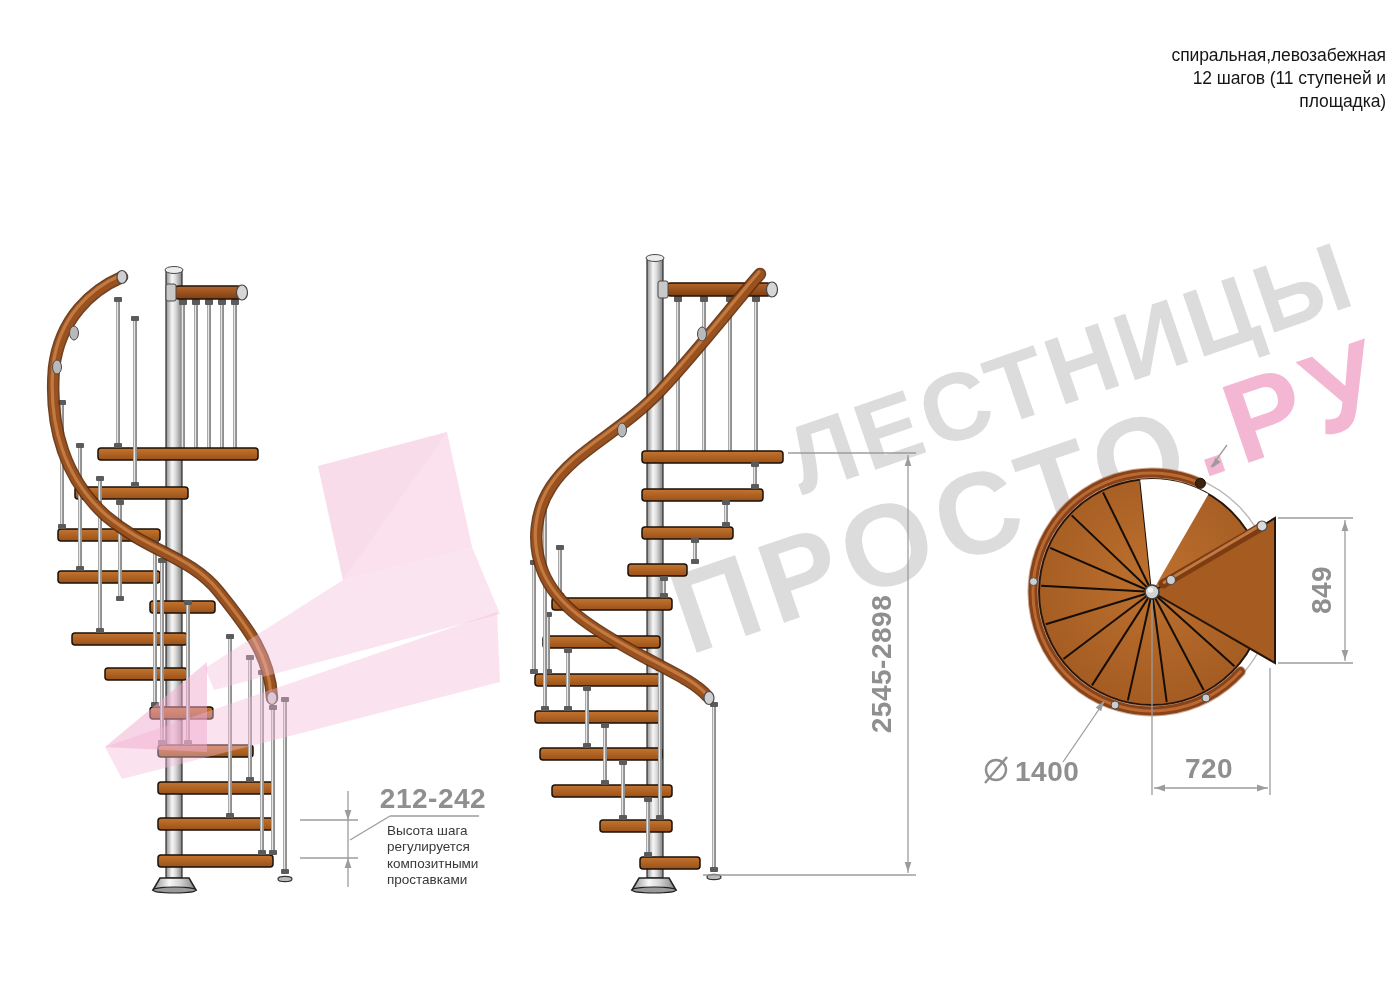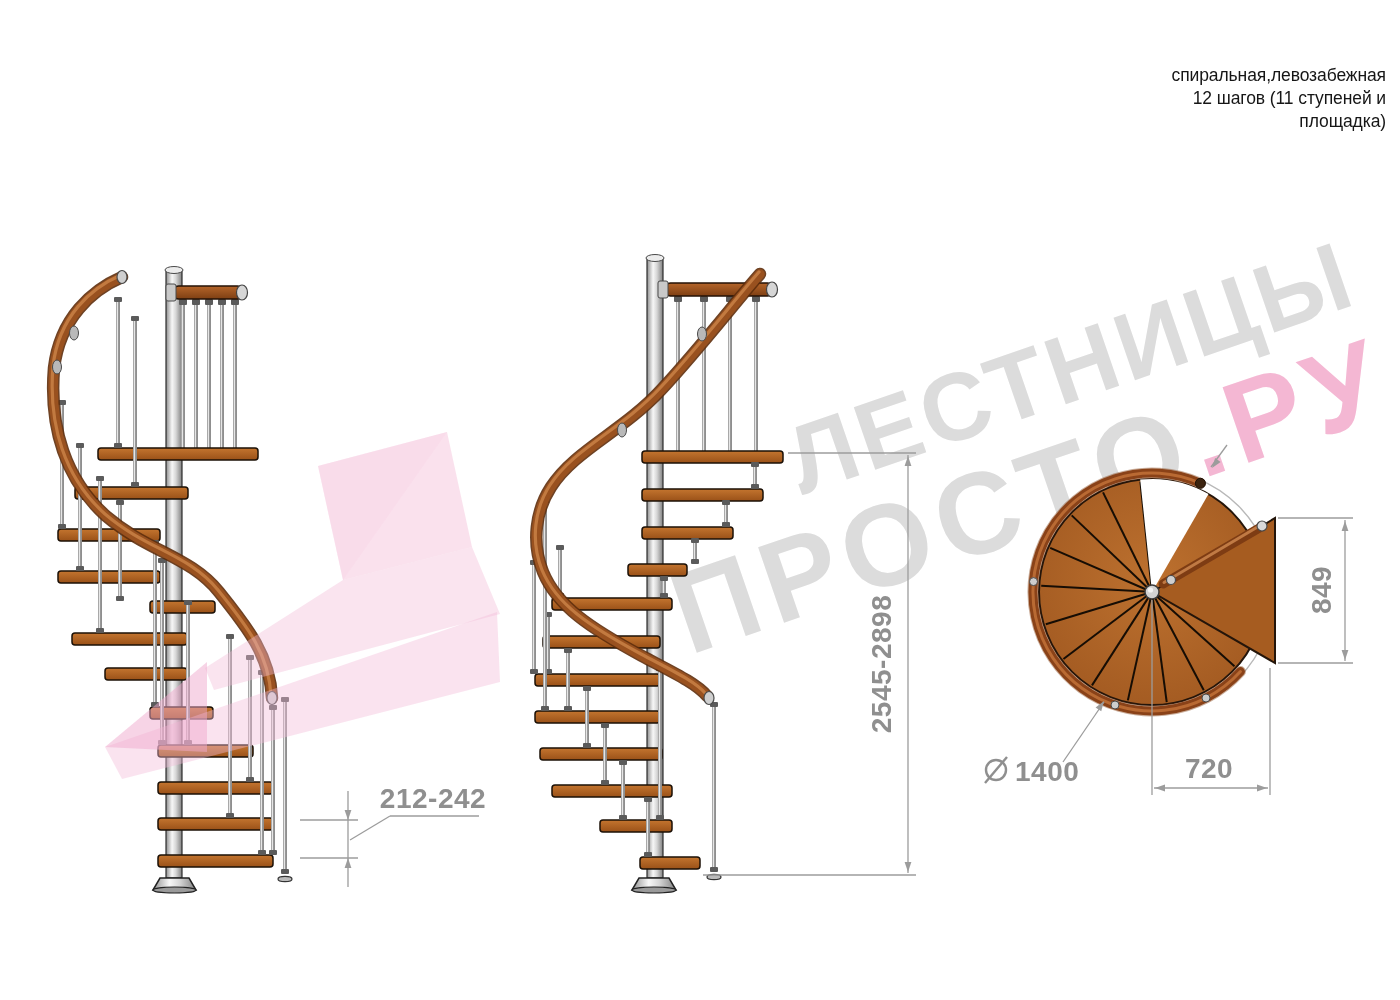--- a/index.html
+++ b/index.html
@@ -1,19 +1,19 @@
 <!DOCTYPE html>
 <html><head>
 <meta charset="utf-8">
 <style>
   html,body{margin:0;padding:0;background:#ffffff;}
   #canvas{position:relative;width:1400px;height:1000px;overflow:hidden;background:#ffffff;
           font-family:"Liberation Sans","DejaVu Sans",sans-serif;}
   .header-note{position:absolute;top:44px;right:14px;text-align:right;font-size:17.5px;
-               line-height:1.32;color:#161616;font-weight:500;white-space:pre-line;letter-spacing:-0.1px;margin-top:20px;}
+               line-height:1.32;color:#161616;font-weight:500;white-space:pre-line;letter-spacing:-0.1px;}
   .step-note{position:absolute;left:387px;top:823px;width:110px;font-size:13.5px;line-height:1.22;
              color:#383838;font-weight:500;white-space:pre-line;}
   .wm{position:absolute;top:222px;right:48px;transform:rotate(-19deg);transform-origin:100% 25%;
       text-align:right;color:#dcdcdc;font-weight:700;line-height:1.02;white-space:nowrap;}
   .wm1{font-size:96px;letter-spacing:4px;}
   .wm2{font-size:116px;letter-spacing:9px;}
   .pink{color:#f4b7d3;}
   svg#scene{position:absolute;left:0;top:0;}
   text.dim{fill:#8f8f8f;font-weight:700;font-family:"Liberation Sans","DejaVu Sans",sans-serif;}
   .big{font-size:28px;letter-spacing:0.5px;}
@@ -331,13 +331,17 @@
       <polygon points="318,466 447,432 343,580" fill="rgba(248,210,230,0.30)"></polygon>
       <polygon points="343,580 472,547 500,614 214,690 205,668" fill="rgba(243,188,216,0.40)"></polygon>
       <polygon points="105,747 497,612 500,682 122,779" fill="rgba(243,188,216,0.42)"></polygon>
       <polygon points="105,747 207,662 207,752" fill="rgba(240,170,205,0.50)"></polygon>
     </g>
   </svg>
 
   <div class="header-note">спиральная,левозабежная
 12 шагов (11 ступеней и
 площадка)</div>
+  <div class="step-note">Высота шага
+регулируется
+композитными
+проставками</div>
 </div>
 
 </body></html>

